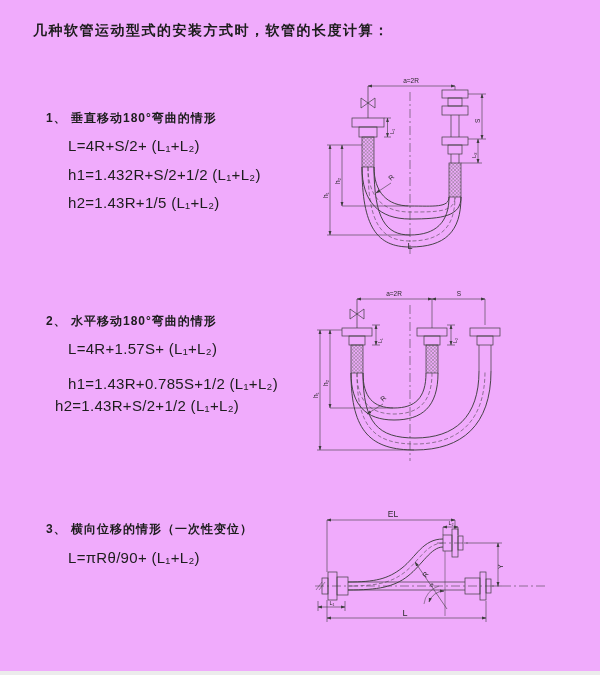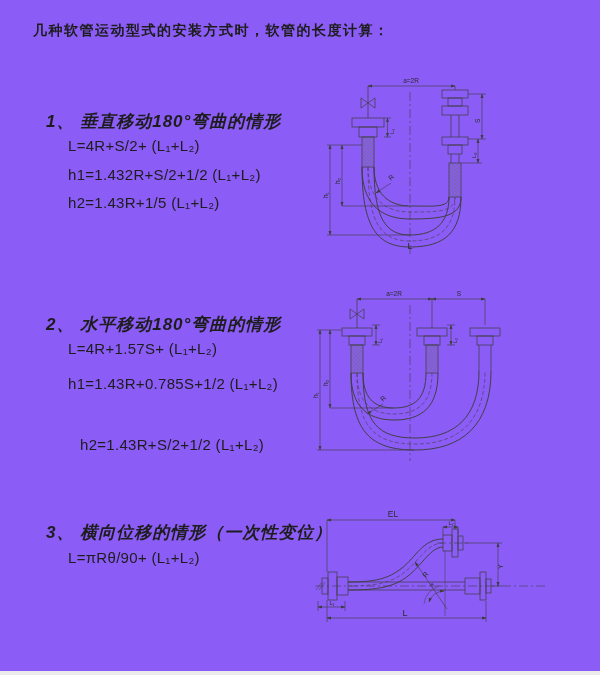--- a/index.html
+++ b/index.html
@@ -1,27 +1,27 @@
 <!DOCTYPE html>
 <html><head>
 <meta charset="utf-8">
 <style>
   html,body{margin:0;padding:0;background:#ffffff;}
   .page{
-    position:relative; width:600px; height:675px; background:#8b5cf6;
+    position:relative; width:600px; height:675px; background:#f0abfc;
     font-family:"Liberation Sans", sans-serif; color:#222; overflow:hidden;
   }
   .t{position:absolute; white-space:nowrap;}
   .doc-title{left:33px; top:22px; font-size:14px; font-weight:bold; letter-spacing:1.5px; color:#1d1d1d;}
-  .head{font-size:17px; font-weight:bold; color:#1d1d1d; letter-spacing:1px;font-style:italic;}
+  .head{font-size:12px; font-weight:bold; color:#1d1d1d; letter-spacing:1px;}
   .frm{font-size:15px; color:#1d1d1d; letter-spacing:0.3px;}
   .h1s{left:46px; top:110px;}
   .f11{left:68px; top:137px;} .f12{left:68px; top:166px;} .f13{left:68px; top:194px;}
   .h2s{left:46px; top:313px;}
-  .f21{left:68px; top:340px;} .f22{left:68px; top:375px;} .f23{left:80px; top:397px;margin-top:39px;}
+  .f21{left:68px; top:340px;} .f22{left:68px; top:375px;} .f23{left:55px; top:397px;}
   .h3s{left:46px; top:521px;}
   .f31{left:68px; top:549px;} .f32{left:68px; top:576px;} .f33{left:68px; top:603px;}
   svg{position:absolute; overflow:visible;}
   .svg1{left:315px; top:72px;}
   .svg2{left:300px; top:283px;}
   .svg3{left:305px; top:505px;}
   svg text{font-family:"Liberation Sans", sans-serif; fill:#2b2b2b; stroke:none;}
   .ln{stroke:#3d3d3d; fill:none; stroke-width:0.7;}
   .hose{stroke:#3d3d3d; fill:none; stroke-width:0.95;}
   .cdash{stroke:#3d3d3d; fill:none; stroke-width:0.55; stroke-dasharray:4 2.2;}

